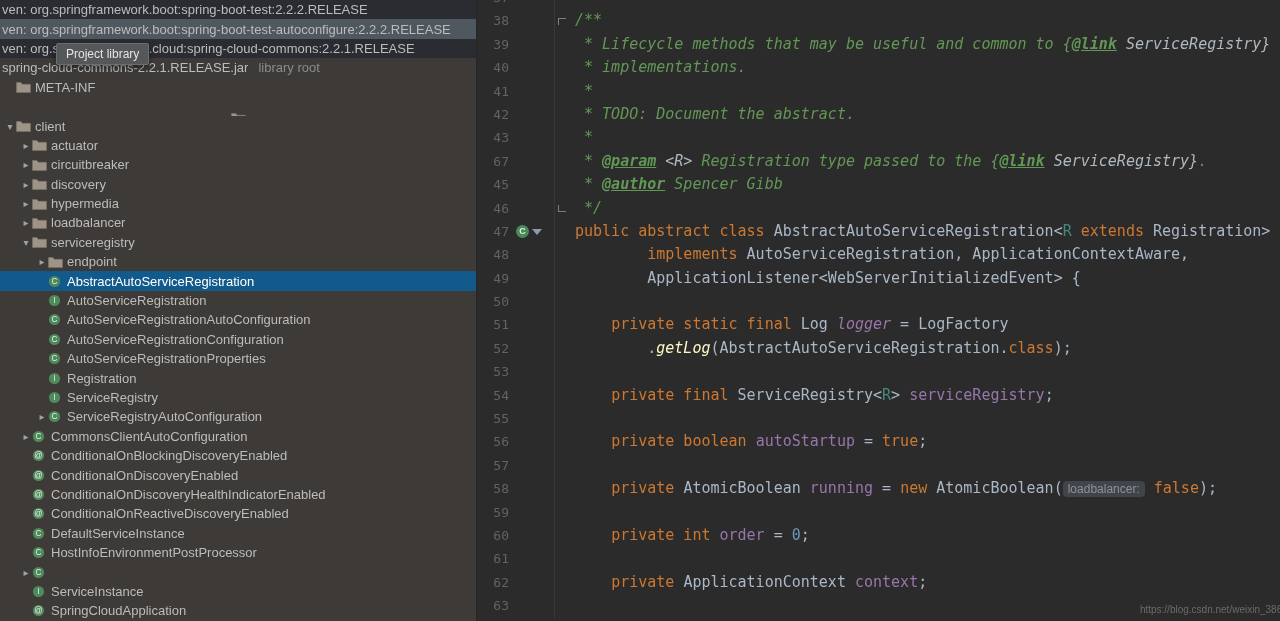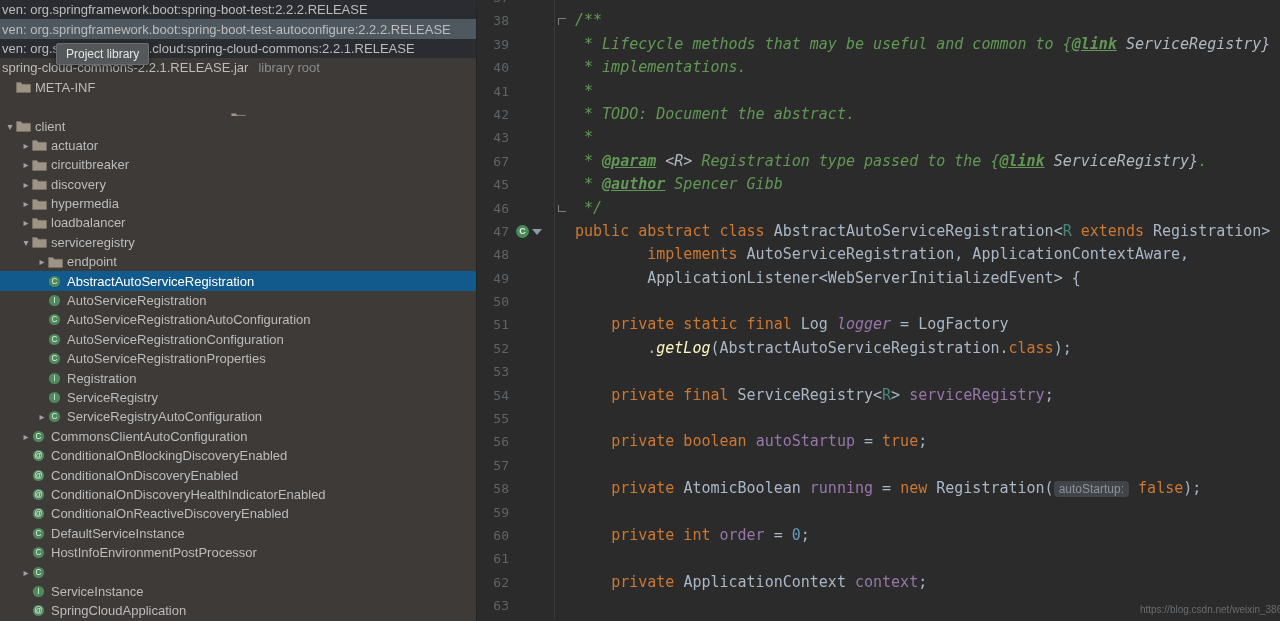--- a/index.html
+++ b/index.html
@@ -486,21 +486,21 @@
         <div class="code-line">
           <div class="ln">57</div>
           <div class="icons"></div>
           <div class="fold"></div>
           <div class="code"></div>
         </div>
         <div class="code-line">
           <div class="ln">58</div>
           <div class="icons"></div>
           <div class="fold"></div>
-          <div class="code"><span class="t-pl">    </span><span class="t-kw">private </span><span class="t-pl">AtomicBoolean </span><span class="t-f">running</span><span class="t-pl"> = </span><span class="t-kw">new </span><span class="t-pl">Registration(</span><span class="t-hint">autoStartup:</span><span class="t-pl"> </span><span class="t-kw">false</span><span class="t-pl">);</span></div>
+          <div class="code"><span class="t-pl">    </span><span class="t-kw">private </span><span class="t-pl">AtomicBoolean </span><span class="t-f">running</span><span class="t-pl"> = </span><span class="t-kw">new </span><span class="t-pl">AtomicBoolean(</span><span class="t-hint">loadbalancer:</span><span class="t-pl"> </span><span class="t-kw">false</span><span class="t-pl">);</span></div>
         </div>
         <div class="code-line">
           <div class="ln">59</div>
           <div class="icons"></div>
           <div class="fold"></div>
           <div class="code"></div>
         </div>
         <div class="code-line">
           <div class="ln">60</div>
           <div class="icons"></div>

